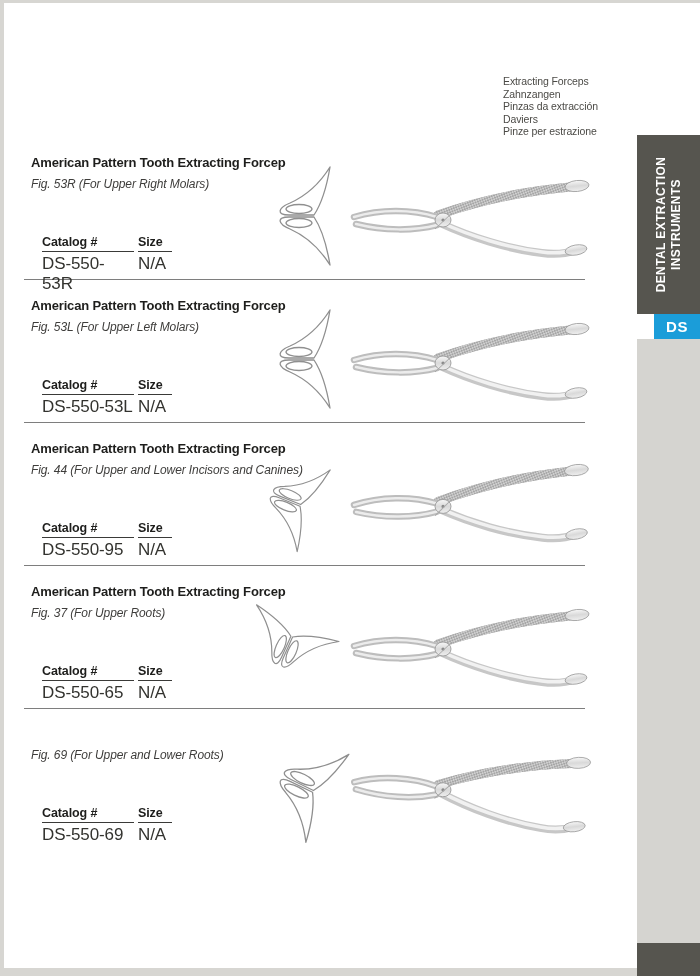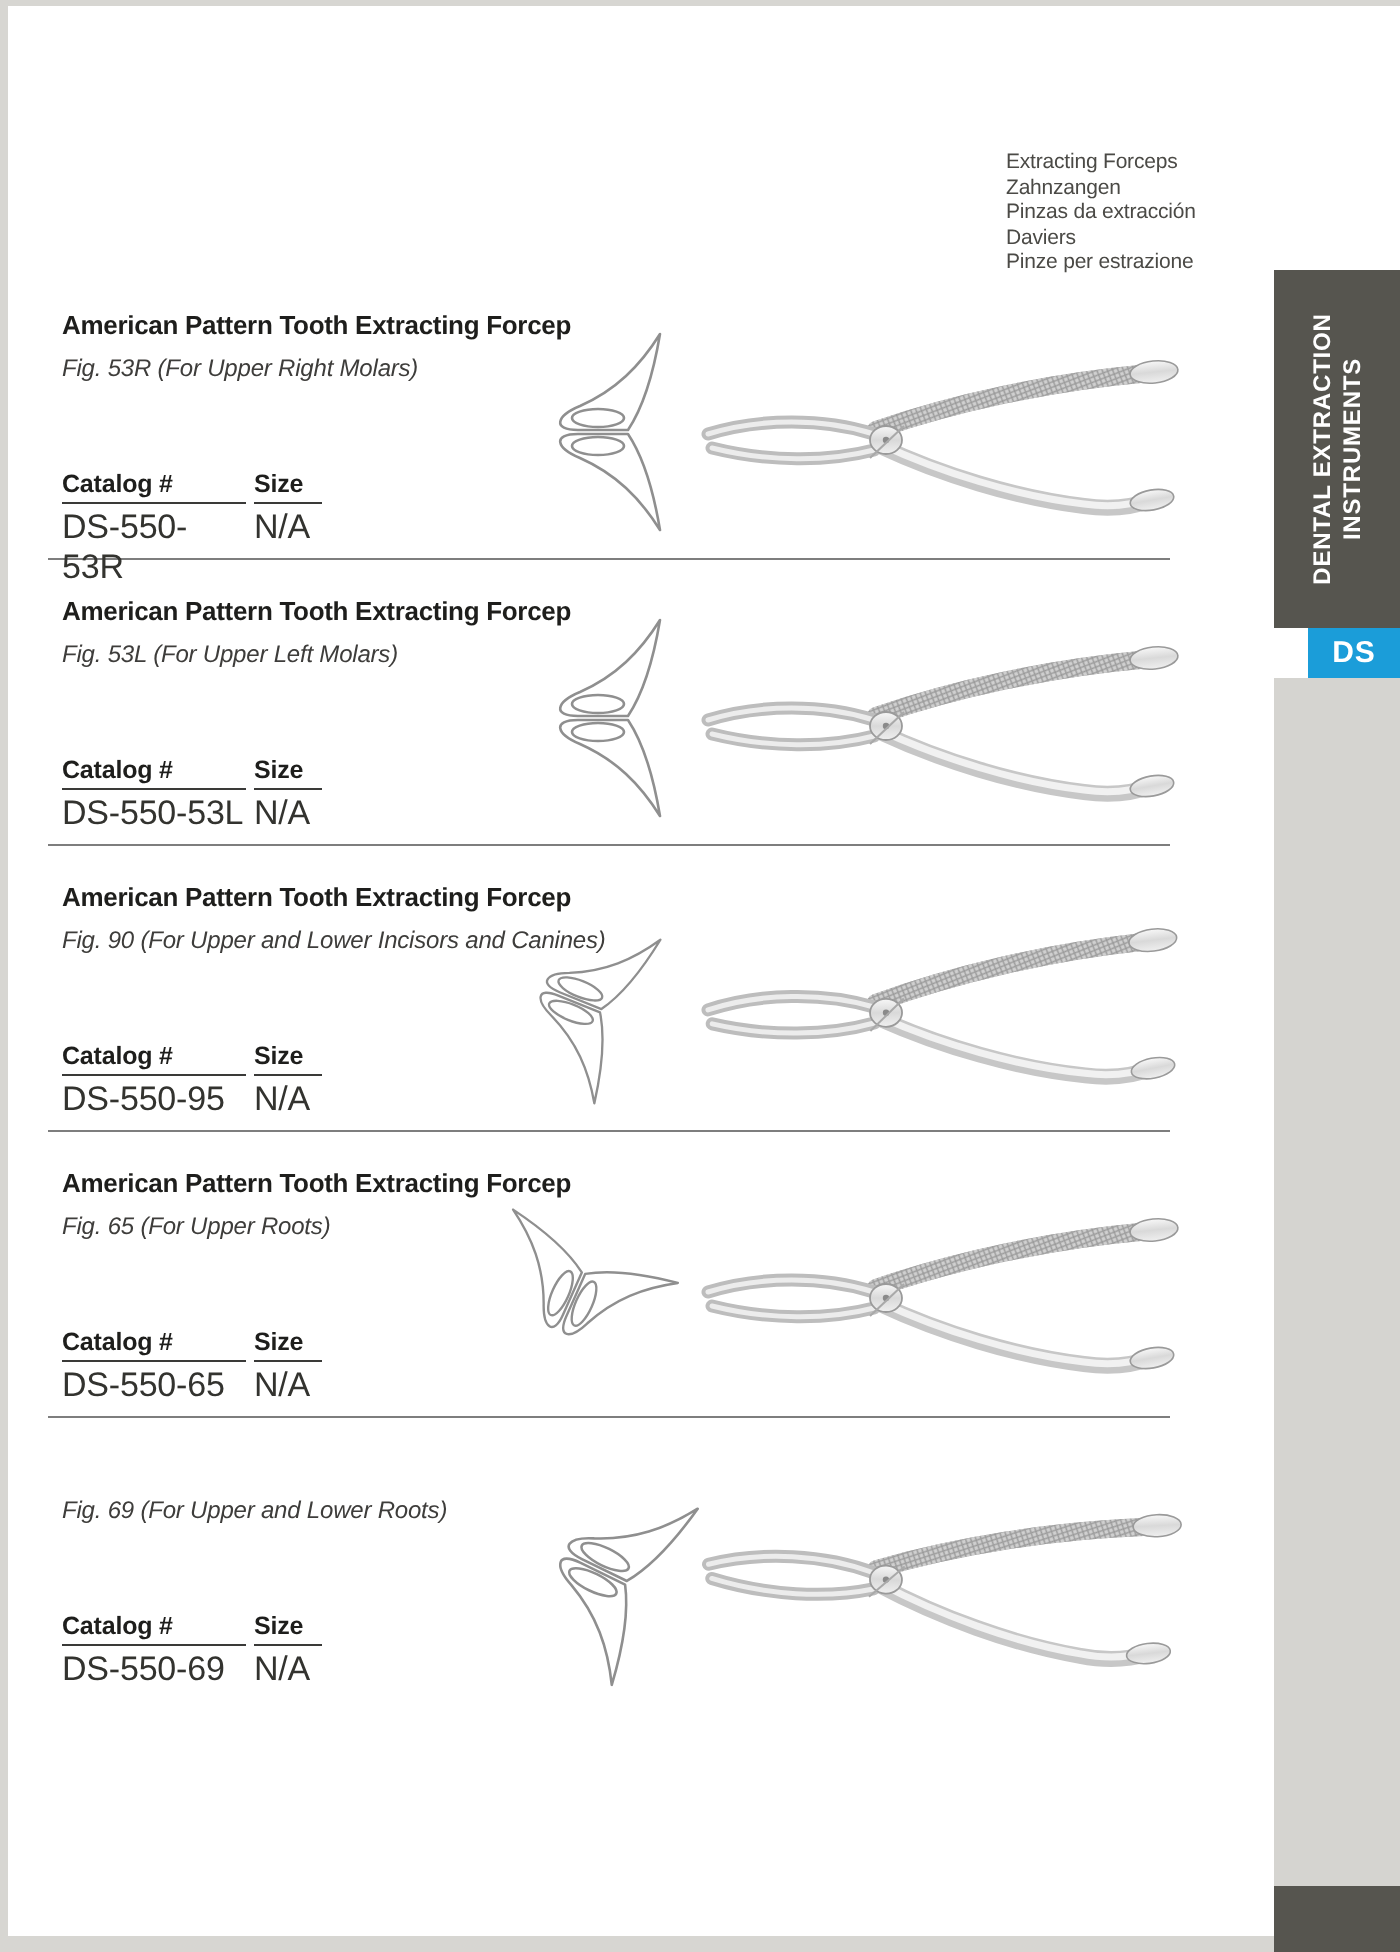--- a/index.html
+++ b/index.html
@@ -19,21 +19,21 @@
     font-weight:bold;font-size:12px;line-height:15px;letter-spacing:0.4px;}
   .rail-tab{position:absolute;right:0;top:314px;width:46px;height:25px;background:var(--accent);
     display:flex;align-items:center;justify-content:center;color:#fff;font-weight:bold;font-size:15px;letter-spacing:0.5px;}
   .rail-light{position:absolute;right:0;top:339px;width:63px;height:604px;background:#d5d4d0;}
   .rail-footer{position:absolute;right:0;top:943px;width:63px;height:33px;background:var(--railDark);}
   
   .section{position:absolute;left:20px;width:561px;height:130px;border-bottom:1.5px solid var(--divider);}
   .s0{top:146px}.s1{top:289px}.s2{top:432px}.s3{top:575px}.s4{top:717px;border-bottom:none;}
   .sec-title{position:absolute;left:7px;top:6px;font-size:13px;font-weight:bold;color:var(--ink);letter-spacing:-0.15px;}
   .sec-fig{position:absolute;left:7px;top:28px;font-size:12px;color:var(--text);letter-spacing:-0.1px;font-style:italic;}
-  .cat-table{position:absolute;left:7px;top:86px;display:flex;}
+  .cat-table{position:absolute;left:18px;top:86px;display:flex;}
   .cat-col{width:92px;margin-right:4px;}
   .size-col{width:34px;}
   .cat-head{font-size:12.5px;font-weight:bold;color:var(--ink);border-bottom:1.5px solid var(--tableLine);padding-bottom:2px;letter-spacing:-0.1px;}
   .cat-val{font-size:17px;color:#33332f;padding-top:2px;letter-spacing:-0.1px;}
   .tips{position:absolute;left:244px;top:14px;width:72px;height:106px;}
   .photo{position:absolute;left:316px;top:18px;width:252px;height:104px;}
   .s1 .tips{transform:scaleY(-1);}
   .s2 .tips{transform:rotate(22deg) scale(0.9);left:232px;}
   .s3 .tips{transform:rotate(-66deg) scale(0.92);left:228px;}
   .s4 .tips{transform:rotate(26deg);}
@@ -163,21 +163,21 @@
         <path d="M97,58 C74,64 44,64 16,57" fill="none" stroke="#ececec" stroke-width="2.5" stroke-linecap="round"></path>
         <ellipse cx="103" cy="53" rx="8" ry="7" fill="url(#metal)" stroke="#9a9a9a" stroke-width="0.9"></ellipse>
         <circle cx="103" cy="53" r="1.6" fill="#8a8a8a"></circle>
         <path d="M95,62 L112,46" stroke="#a9a9a9" stroke-width="1" fill="none"></path>
       </svg>
     </div>
   </div>
 
   <div class="section s2">
     <div class="sec-title">American Pattern Tooth Extracting Forcep</div>
-    <div class="sec-fig">Fig. 90 (For Upper and Lower Incisors and Canines)</div>
+    <div class="sec-fig">Fig. 44 (For Upper and Lower Incisors and Canines)</div>
 
     <div class="cat-table">
       <div class="cat-col">
         <div class="cat-head">Catalog #</div>
         <div class="cat-val">DS-550-95</div>
       </div>
       <div class="size-col">
         <div class="cat-head">Size</div>
         <div class="cat-val">N/A</div>
       </div>
@@ -219,21 +219,21 @@
         <path d="M97,58 C74,64 44,64 16,57" fill="none" stroke="#ececec" stroke-width="2.5" stroke-linecap="round"></path>
         <ellipse cx="103" cy="53" rx="8" ry="7" fill="url(#metal)" stroke="#9a9a9a" stroke-width="0.9"></ellipse>
         <circle cx="103" cy="53" r="1.6" fill="#8a8a8a"></circle>
         <path d="M95,62 L112,46" stroke="#a9a9a9" stroke-width="1" fill="none"></path>
       </svg>
     </div>
   </div>
 
   <div class="section s3">
     <div class="sec-title">American Pattern Tooth Extracting Forcep</div>
-    <div class="sec-fig">Fig. 65 (For Upper Roots)</div>
+    <div class="sec-fig">Fig. 37 (For Upper Roots)</div>
 
     <div class="cat-table">
       <div class="cat-col">
         <div class="cat-head">Catalog #</div>
         <div class="cat-val">DS-550-65</div>
       </div>
       <div class="size-col">
         <div class="cat-head">Size</div>
         <div class="cat-val">N/A</div>
       </div>

